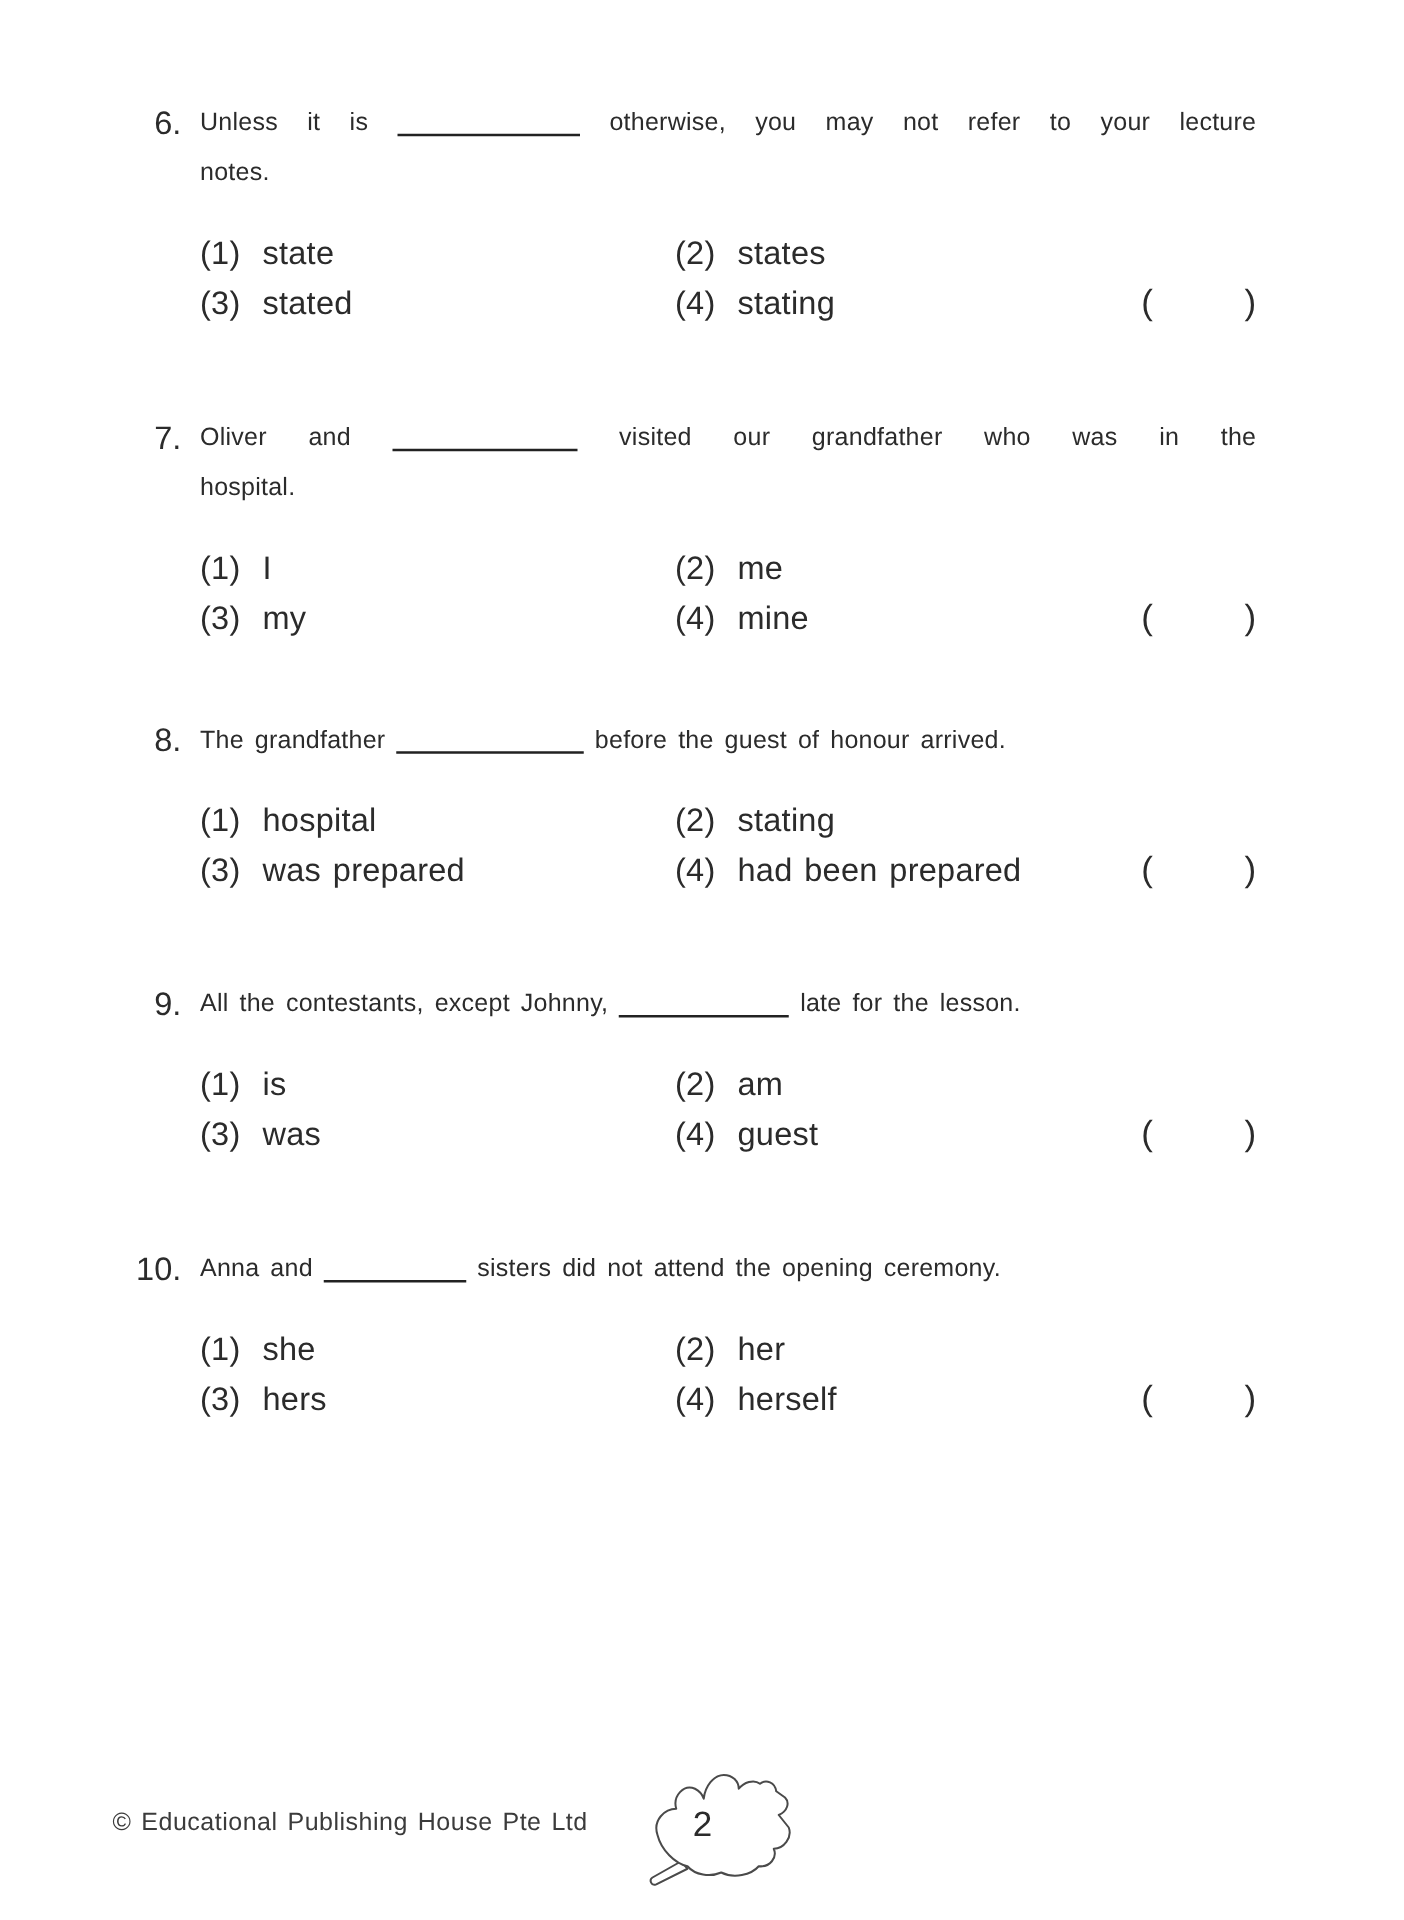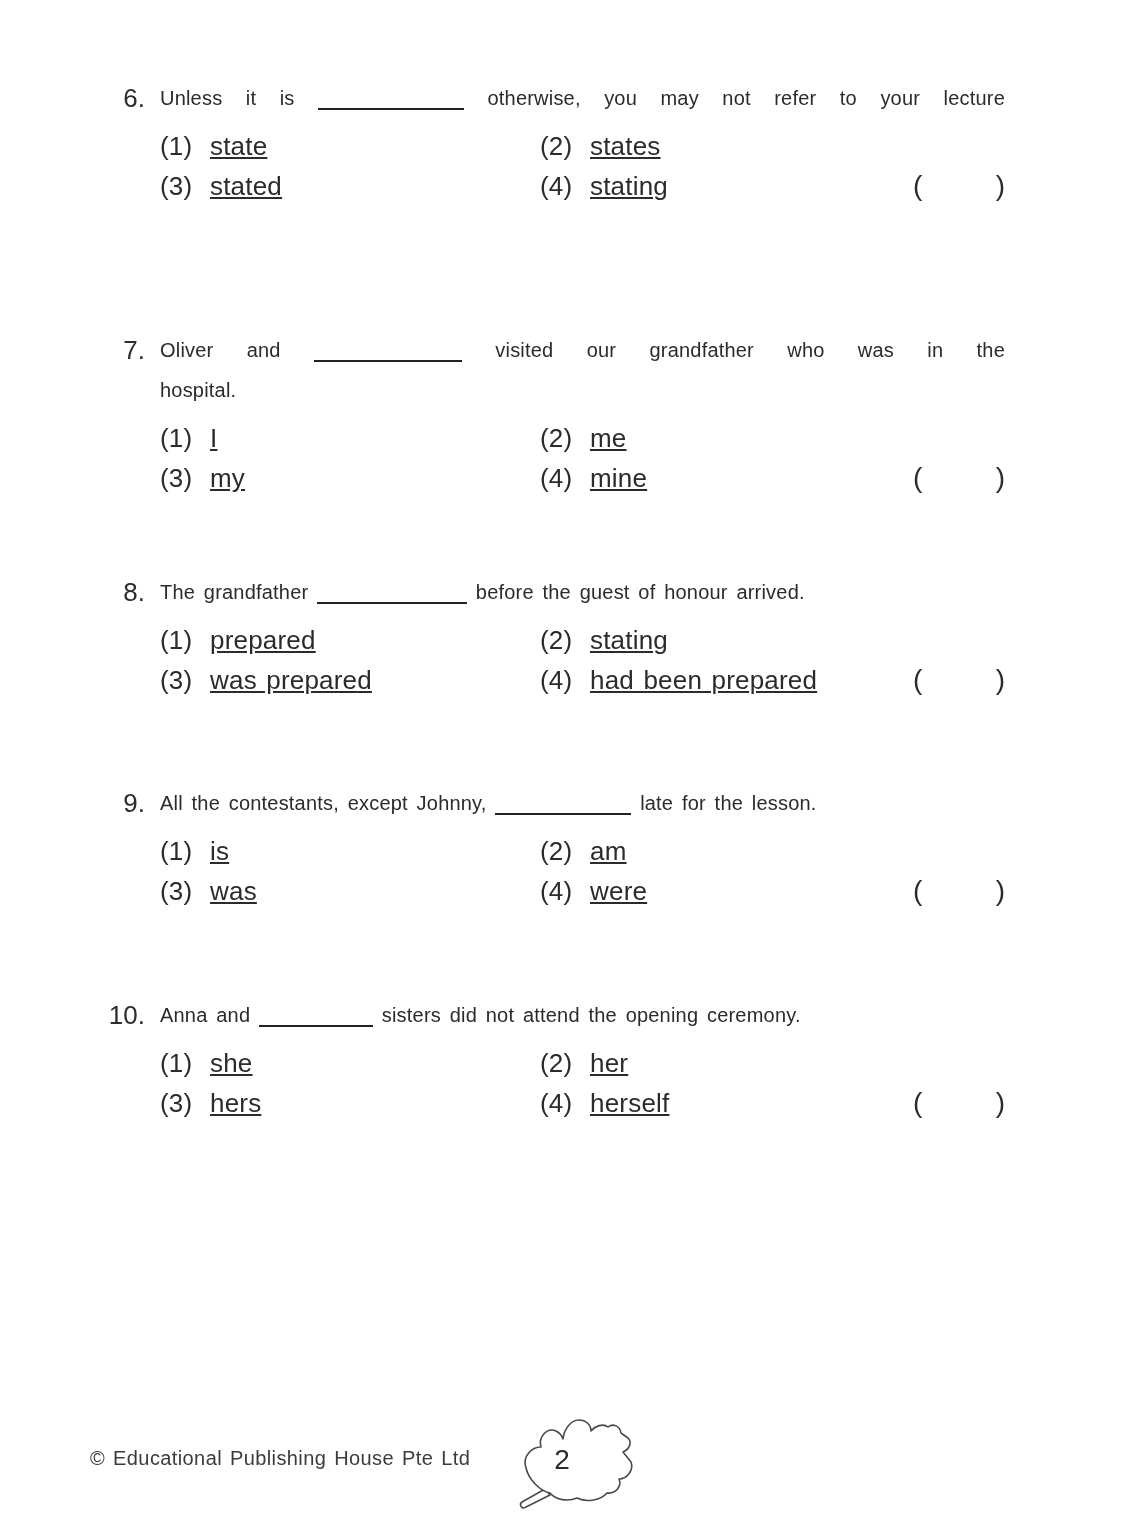--- a/index.html
+++ b/index.html
@@ -41,24 +41,23 @@
     vertical-align: -5px;
   }
   #q6 .blank  { width: 146px; }
   #q7 .blank  { width: 148px; }
   #q8 .blank  { width: 150px; }
   #q9 .blank  { width: 136px; }
   #q10 .blank { width: 114px; }
 
   .options {
     position: relative;
-    margin-top: 8px;
+    margin-top: 24px;
     display: grid;
     grid-template-columns: 380px auto;
-    text-decoration: underline;
   }
   .opt {
     font-size: 26px; line-height: 40px;
     letter-spacing: 0.2px; word-spacing: 2px;
     white-space: nowrap;
   }
   .opt-num { display: inline-block; width: 50px; }
 
   .answer-slot {
     position: absolute;
@@ -86,20 +85,21 @@
 </head>
 <body>
 
 <div class="page">
 
   <div class="q-block" id="q6">
     <div class="q-head">
       <div class="q-num">6.</div>
       <div class="q-body">
         <div class="q-line1 stretch"><span>Unless it is</span> <span class="blank"></span> <span>otherwise, you may not refer to your lecture</span></div>
+        <div class="q-line2">notes.</div>
         <div class="options">
           <div class="opt"><span class="opt-num">(1)</span><span>state</span></div>
           <div class="opt"><span class="opt-num">(2)</span><span>states</span></div>
           <div class="opt"><span class="opt-num">(3)</span><span>stated</span></div>
           <div class="opt"><span class="opt-num">(4)</span><span>stating</span></div>
           <div class="answer-slot">
               <span>(</span>
               <span>)</span>
             </div>
         </div>
@@ -127,21 +127,21 @@
     </div>
   </div>
 
   <div class="q-block" id="q8">
     <div class="q-head">
       <div class="q-num">8.</div>
       <div class="q-body">
         <div class="q-line1"><span>The grandfather</span> <span class="blank"></span> <span>before the guest of honour arrived.</span></div>
 
         <div class="options">
-          <div class="opt"><span class="opt-num">(1)</span><span>prepared</span></div>
+          <div class="opt"><span class="opt-num">(1)</span><span>hospital</span></div>
           <div class="opt"><span class="opt-num">(2)</span><span>stating</span></div>
           <div class="opt"><span class="opt-num">(3)</span><span>was prepared</span></div>
           <div class="opt"><span class="opt-num">(4)</span><span>had been prepared</span></div>
           <div class="answer-slot">
               <span>(</span>
               <span>)</span>
             </div>
         </div>
       </div>
     </div>
@@ -150,21 +150,21 @@
   <div class="q-block" id="q9">
     <div class="q-head">
       <div class="q-num">9.</div>
       <div class="q-body">
         <div class="q-line1"><span>All the contestants, except Johnny,</span> <span class="blank"></span> <span>late for the lesson.</span></div>
 
         <div class="options">
           <div class="opt"><span class="opt-num">(1)</span><span>is</span></div>
           <div class="opt"><span class="opt-num">(2)</span><span>am</span></div>
           <div class="opt"><span class="opt-num">(3)</span><span>was</span></div>
-          <div class="opt"><span class="opt-num">(4)</span><span>were</span></div>
+          <div class="opt"><span class="opt-num">(4)</span><span>guest</span></div>
           <div class="answer-slot">
               <span>(</span>
               <span>)</span>
             </div>
         </div>
       </div>
     </div>
   </div>
 
   <div class="q-block" id="q10">

